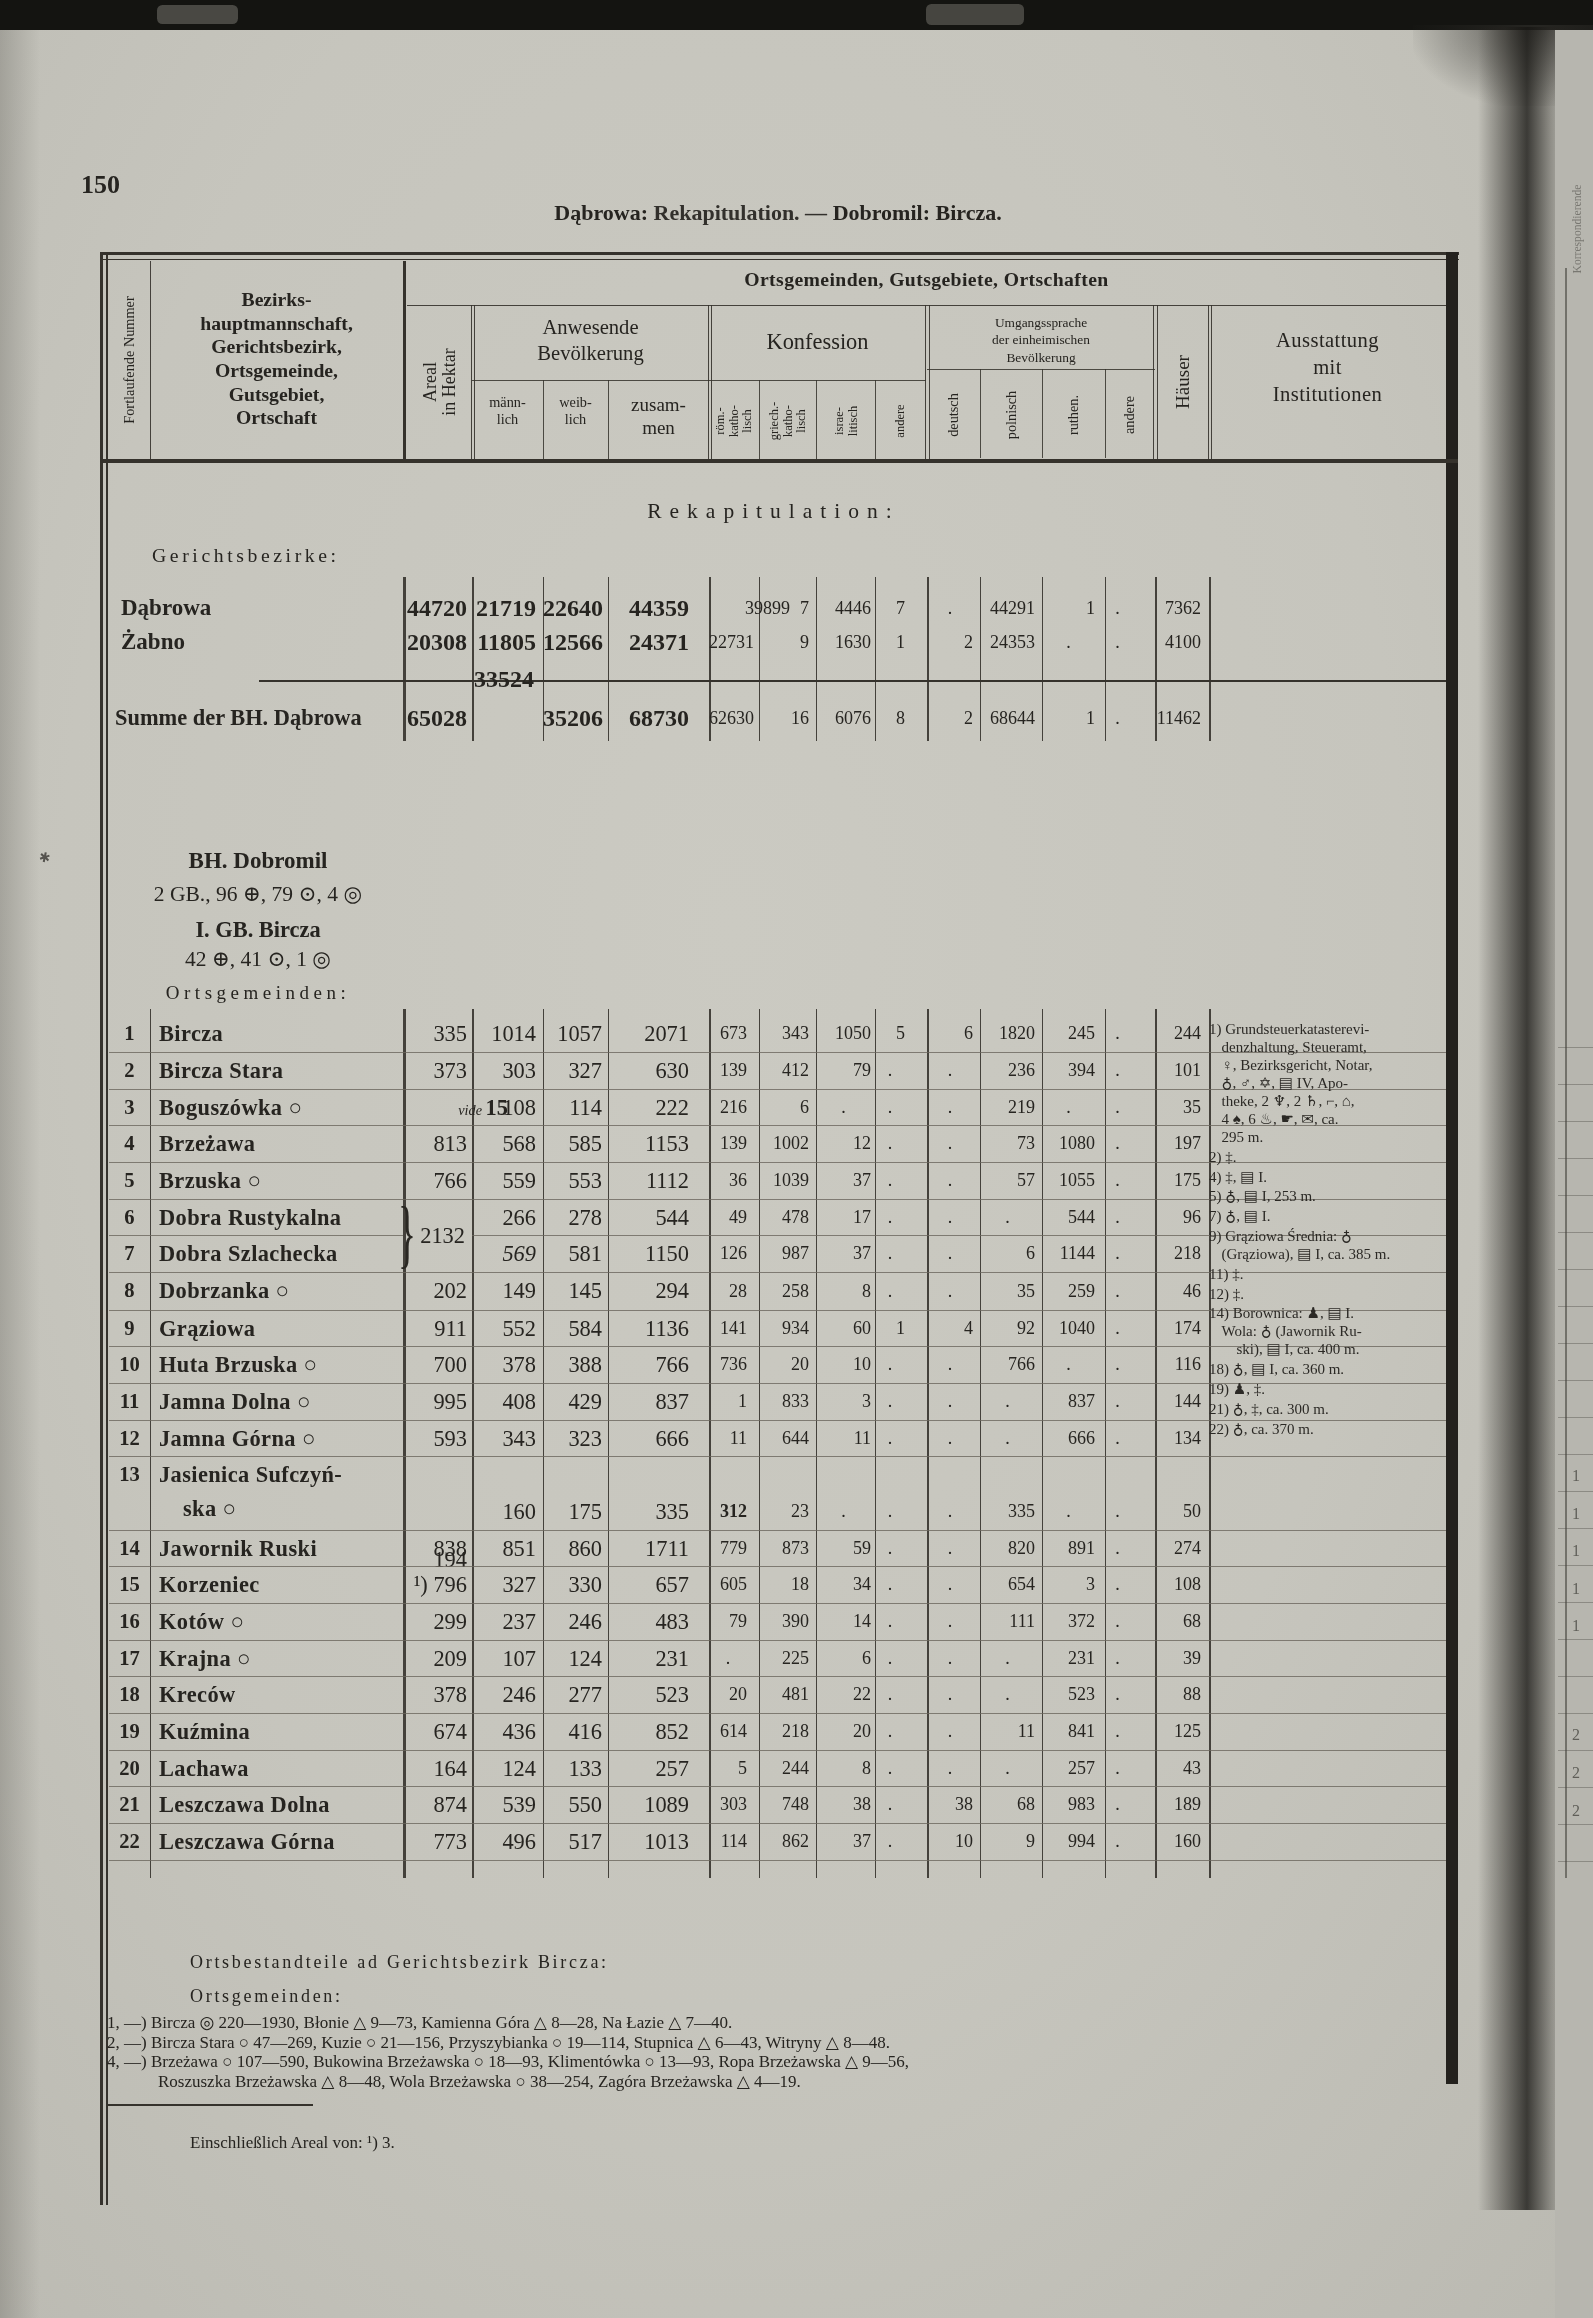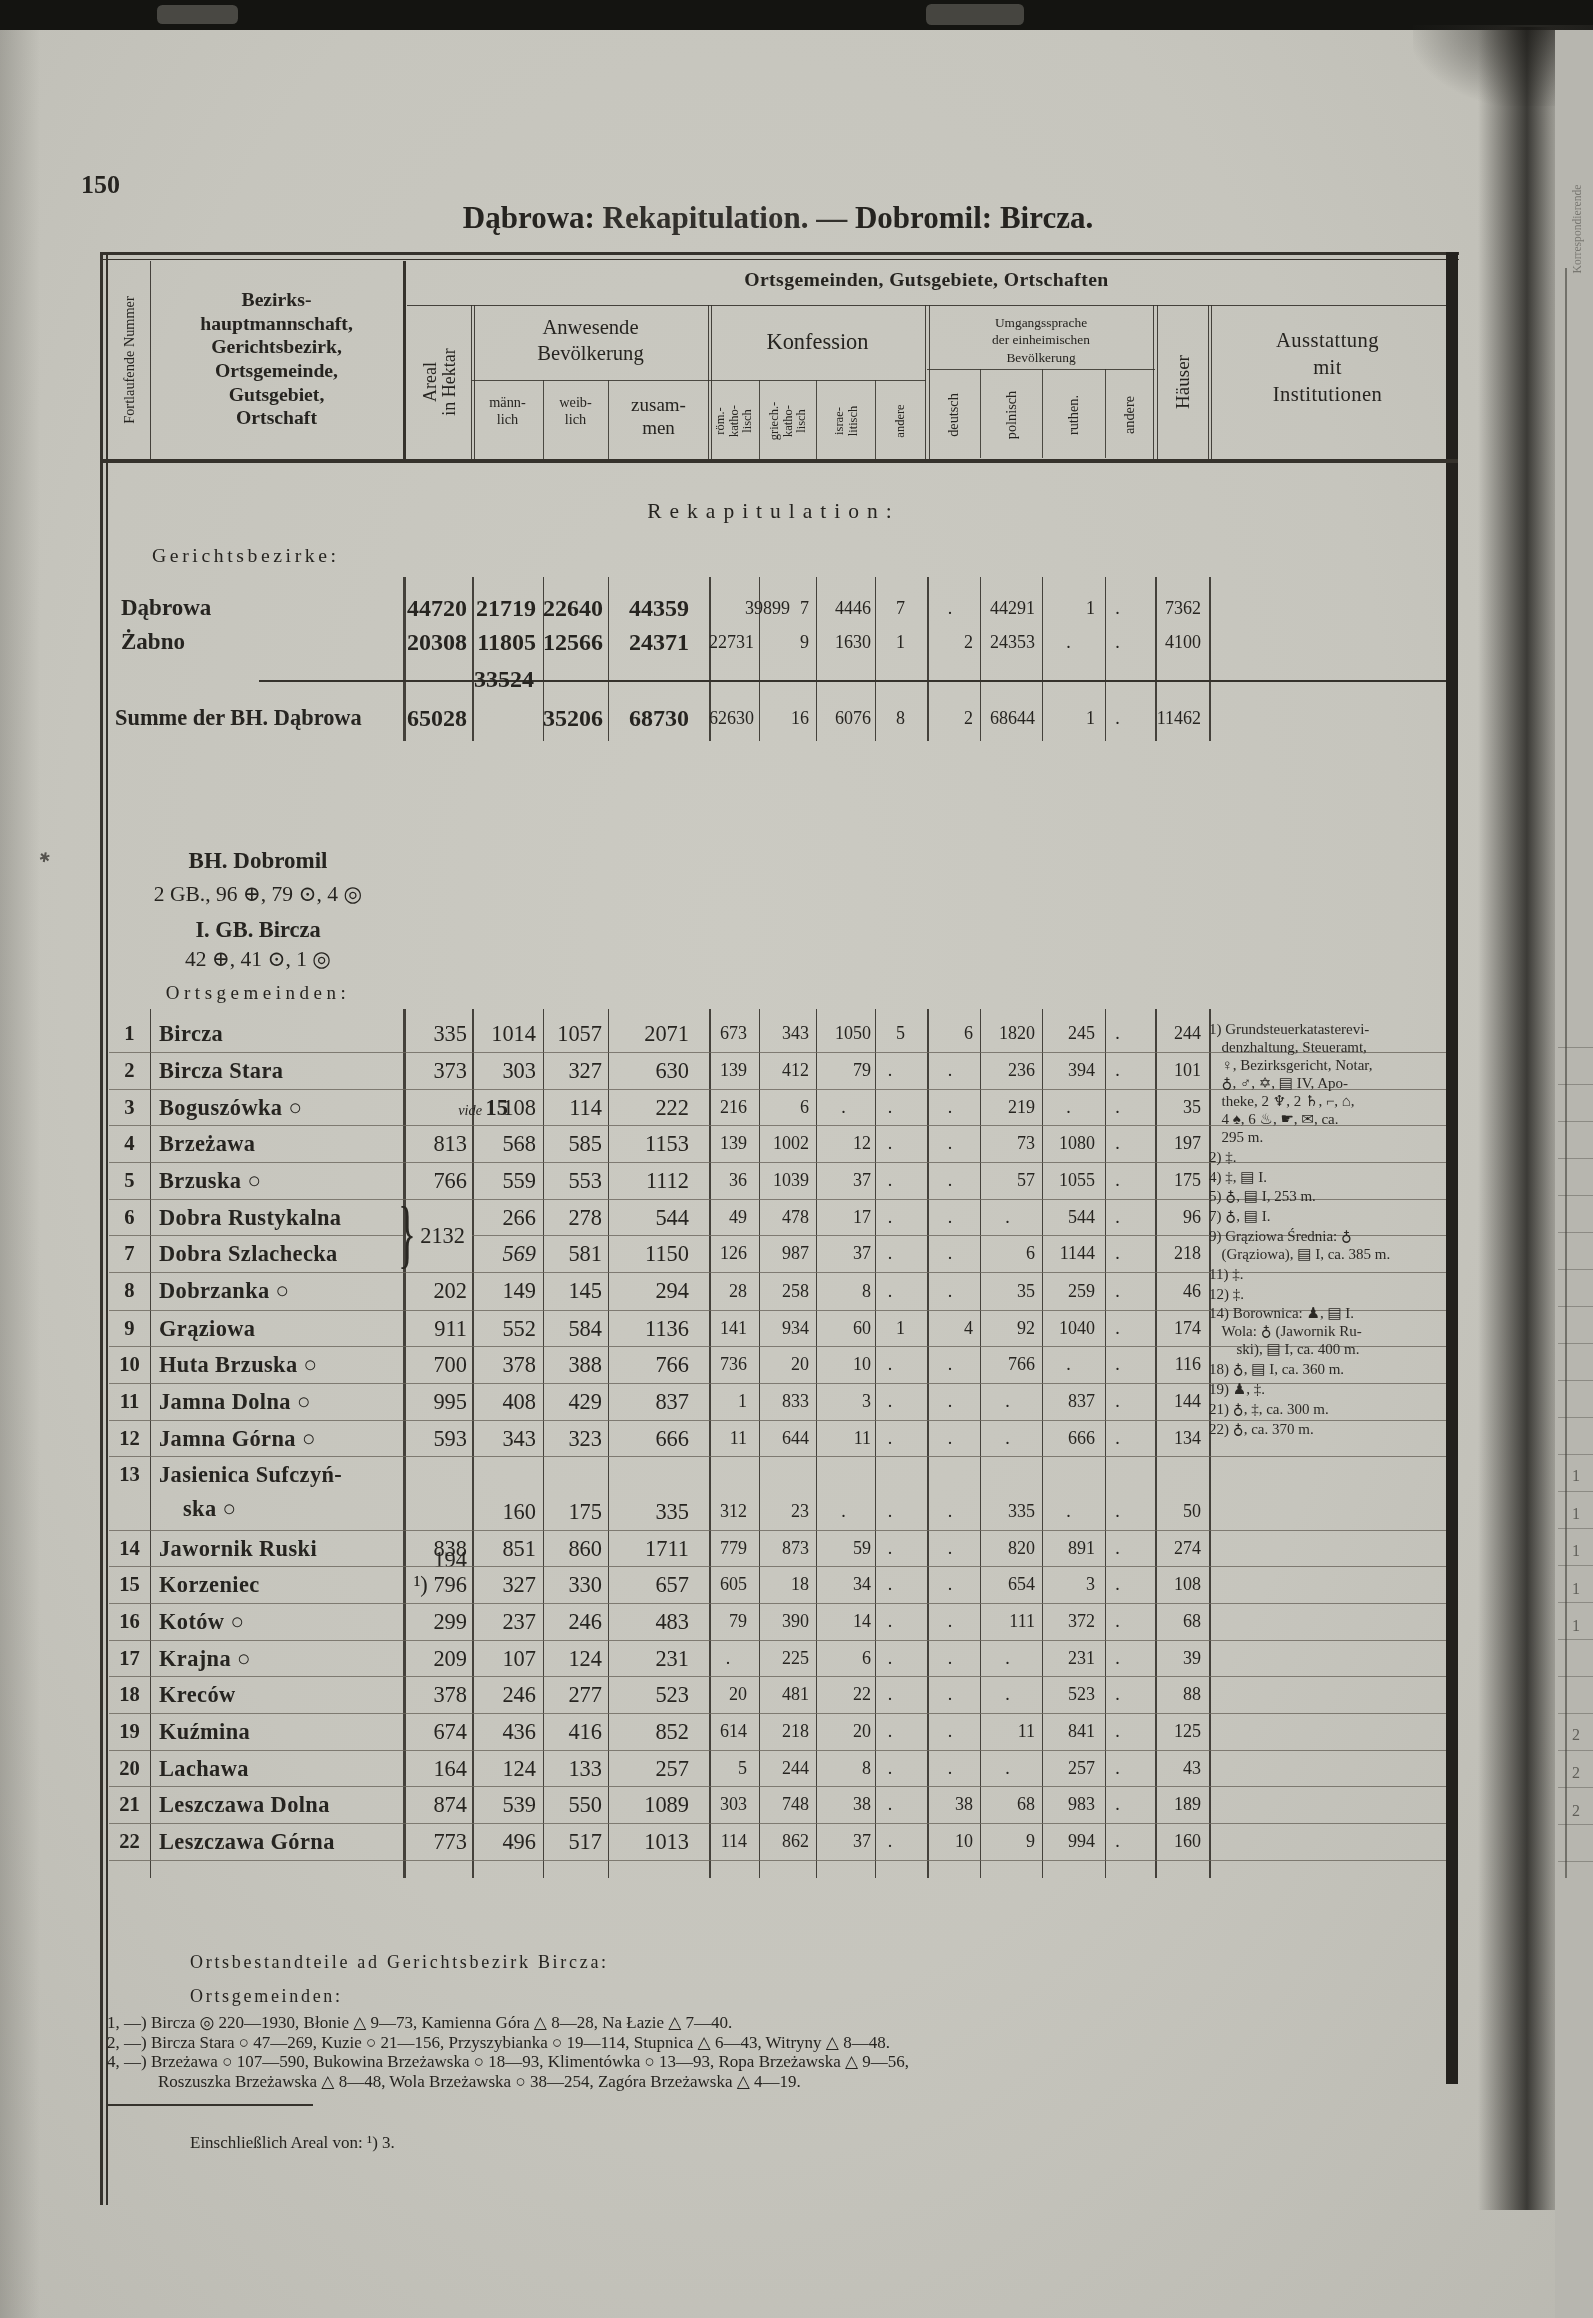--- a/index.html
+++ b/index.html
@@ -34,21 +34,21 @@
   <div class="abs" style="left:1555px;top:29.5px;width:38px;height:2289px;background:#b7b6af;"></div>
   <div class="abs" style="left:1558px;top:1011px;width:35px;height:868px;background:repeating-linear-gradient(180deg, rgba(60,58,52,0) 0 36px, rgba(60,58,52,.35) 36px 37px);"></div>
   <div class="abs" style="left:1565px;top:268px;width:1.8px;height:1610px;background:#45433c;opacity:.6;"></div>
   <div class="rot-outer" style="left:1564px;top:148px;width:27px;height:161px;opacity:.5;">
     <span class="rot-inner" style="font-size:11.6px;width:161px;color:#3a3934;">Korrespondierende</span>
   </div>
   <div class="abs" style="left:0;top:29.5px;width:40px;height:2289px;background:linear-gradient(90deg, rgba(70,68,62,.25), rgba(70,68,62,0));"></div>
   <div class="abs" style="left:39px;top:850px;font-size:13.4px;opacity:.7;transform:rotate(12deg);">✱</div>
 
   <div class="abs bold" style="left:81px;top:170px;font-size:26px;">150</div>
-  <div class="abs ctr" style="left:268px;top:200px;width:1020px;font-size:31px;">
+  <div class="abs ctr" style="left:268px;top:200px;width:1020px;font-size:22px;">
     <span class="bold">Dąbrowa:</span><span style="font-weight:bold;opacity:.92;"> Rekapitulation. — </span><span class="bold">Dobromil: Bircza.</span>
   </div>
 
   <div class="abs ctr bold" style="left:407px;top:268px;width:1039px;font-size:19.7px;letter-spacing:0.4px;">Ortsgemeinden, Gutsgebiete, Ortschaften</div>
 
   <div class="rot-outer" style="left:109px;top:261px;width:41px;height:198px;">
     <span class="rot-inner" style="font-size:14.3px;width:192px;">Fortlaufende Nummer</span>
   </div>
 
   <div class="abs ctr bold prelines" style="left:150px;top:288px;width:253px;font-size:19.7px;line-height:1.2;">Bezirks-
@@ -420,21 +420,21 @@
       <div class=" num-sm" style="position: absolute; left: 1105px; top: 1420px; width: 25px; height: 37px; line-height: 37px; text-align: center;">.</div>
       <div class=" num-sm" style="position: absolute; left: 1155px; top: 1420px; width: 46px; height: 37px; line-height: 37px; text-align: right;">134</div>
       <div style="position: absolute; left: 109px; top: 1456px; width: 1337px; height: 0.9px; background: rgb(107, 103, 94); opacity: 0.8;"></div>
       <div class=" ctr bold" style="position: absolute; left: 109px; top: 1456px; width: 41px; height: 37px; line-height: 37px; font-size: 20.6px;">13</div>
       <div class=" rowname" style="position: absolute; left: 159px; top: 1456px; height: 37px; line-height: 37px;">Jasienica Sufczyń-</div>
       <div class=" rowname" style="position: absolute; left: 183px; top: 1490px; height: 37px; line-height: 37px;">ska ○</div>
       <div class=" num-big" style="position: absolute; left: 407px; top: 1493px; width: 60px; height: 37px; line-height: 37px; text-align: right; margin-top: 48px;">194</div>
       <div class=" num-big" style="position: absolute; left: 472px; top: 1493px; width: 64px; height: 37px; line-height: 37px; text-align: right;">160</div>
       <div class=" num-big" style="position: absolute; left: 543px; top: 1493px; width: 59px; height: 37px; line-height: 37px; text-align: right;">175</div>
       <div class=" num-big" style="position: absolute; left: 608px; top: 1493px; width: 81px; height: 37px; line-height: 37px; text-align: right;">335</div>
-      <div class=" num-sm" style="position: absolute; left: 709px; top: 1493px; width: 38px; height: 37px; line-height: 37px; text-align: right;">312</div>
+      <div class=" num-sm" style="position: absolute; left: 709px; top: 1493px; width: 38px; height: 37px; line-height: 37px; text-align: right; font-weight: bold;">312</div>
       <div class=" num-sm" style="position: absolute; left: 759px; top: 1493px; width: 50px; height: 37px; line-height: 37px; text-align: right;">23</div>
       <div class=" num-sm" style="position: absolute; left: 816px; top: 1493px; width: 55px; height: 37px; line-height: 37px; text-align: center;">.</div>
       <div class=" num-sm" style="position: absolute; left: 875px; top: 1493px; width: 30px; height: 37px; line-height: 37px; text-align: center;">.</div>
       <div class=" num-sm" style="position: absolute; left: 927px; top: 1493px; width: 46px; height: 37px; line-height: 37px; text-align: center;">.</div>
       <div class=" num-sm" style="position: absolute; left: 980px; top: 1493px; width: 55px; height: 37px; line-height: 37px; text-align: right;">335</div>
       <div class=" num-sm" style="position: absolute; left: 1042px; top: 1493px; width: 53px; height: 37px; line-height: 37px; text-align: center;">.</div>
       <div class=" num-sm" style="position: absolute; left: 1105px; top: 1493px; width: 25px; height: 37px; line-height: 37px; text-align: center;">.</div>
       <div class=" num-sm" style="position: absolute; left: 1155px; top: 1493px; width: 46px; height: 37px; line-height: 37px; text-align: right;">50</div>
       <div style="position: absolute; left: 109px; top: 1530px; width: 1337px; height: 0.9px; background: rgb(107, 103, 94); opacity: 0.8;"></div>
       <div class=" ctr bold" style="position: absolute; left: 109px; top: 1530px; width: 41px; height: 37px; line-height: 37px; font-size: 20.6px;">14</div>

